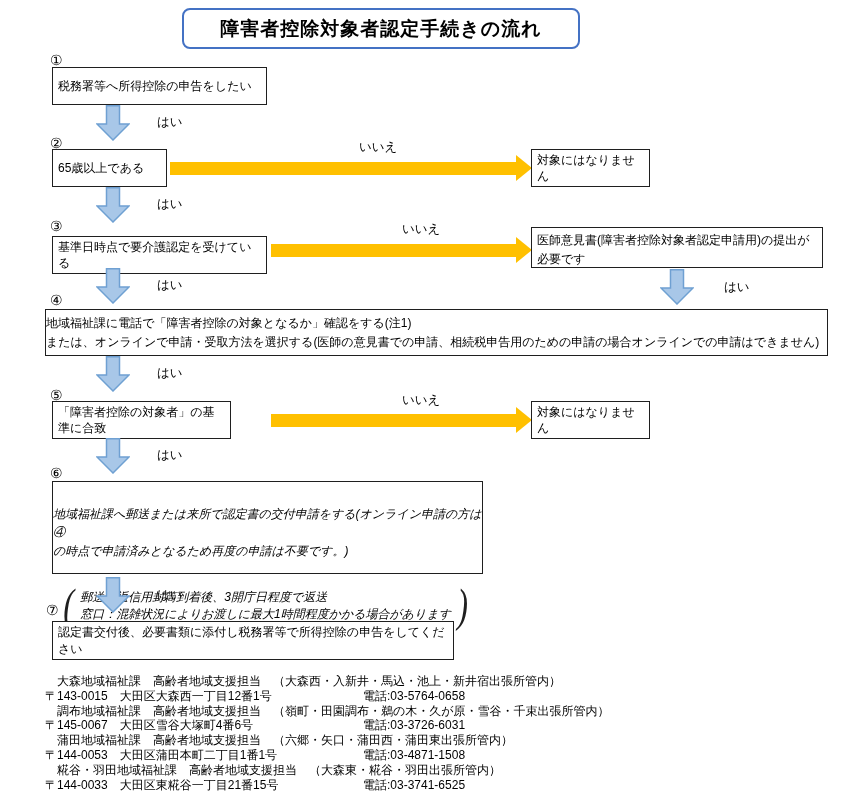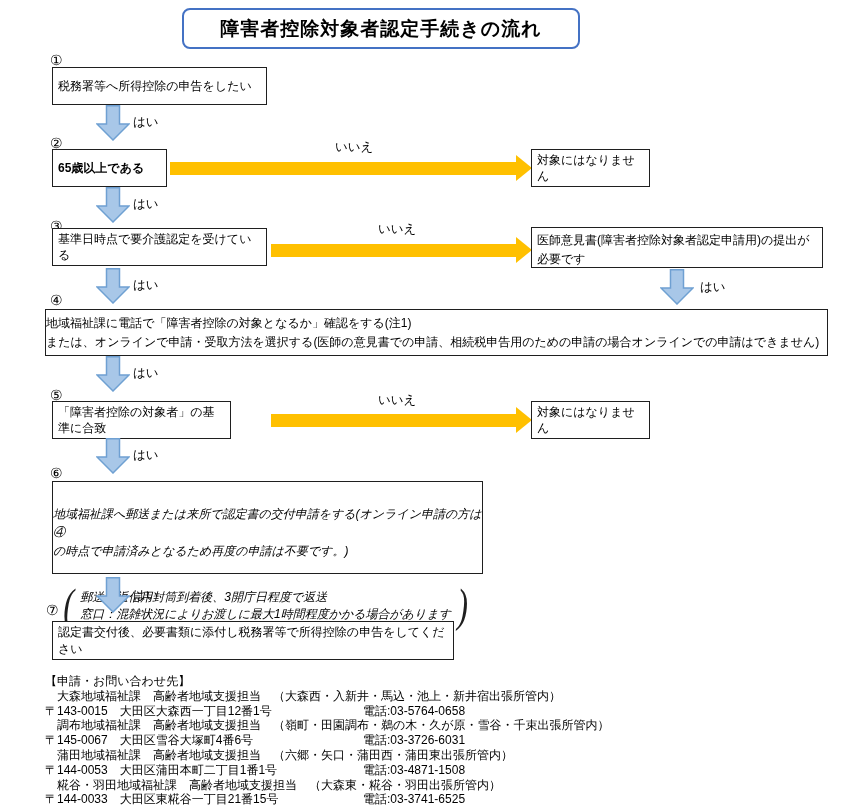--- a/index.html
+++ b/index.html
@@ -6,21 +6,21 @@
   .page{position:relative;width:850px;height:810px;background:#fff;overflow:hidden;
         font-family:"Liberation Sans",sans-serif;color:#000;}
   .titlebox{position:absolute;left:182px;top:8px;width:398px;height:41px;box-sizing:border-box;
         border:2px solid #4472C4;border-radius:8px;background:#fff;
         display:flex;align-items:center;justify-content:center;
         font-size:19px;font-weight:bold;letter-spacing:1px;}
   .num{position:absolute;font-size:14px;line-height:14px;}
   .box{position:absolute;box-sizing:border-box;border:1.5px solid #1f1f1f;background:#fff;
         font-size:12px;line-height:1.35;display:flex;align-items:center;padding:18px 5px;}
   .box.block{display:block;white-space:pre-line;line-height:1.55;padding:4px 0;}
-  .lbl{position:absolute;font-size:12.5px;line-height:13px;}
+  .lbl{position:absolute;font-size:12.5px;line-height:13px;margin-left:24px;}
   .bluearrow{position:absolute;width:34px;height:36px;}
   .ya{position:absolute;}
   .ya .shaft{position:absolute;background:#FFC000;height:13px;}
   .ya .head{position:absolute;width:0;height:0;border-top:13px solid transparent;
         border-bottom:13px solid transparent;border-left:16px solid #FFC000;}
   .bracket-row{display:flex;align-items:center;margin:2px 0 0 8px;}
   .paren{font-family:"Liberation Serif",serif;font-size:46px;line-height:50px;font-weight:400;
         color:#1f1f1f;transform:scaleX(0.7);}
   .notes{margin:0 4px;font-size:12px;line-height:17px;white-space:pre-line;}
   .contacts{position:absolute;left:45px;top:674px;font-size:12px;line-height:14.8px;white-space:nowrap;}
@@ -36,34 +36,34 @@
   <div class="titlebox">障害者控除対象者認定手続きの流れ</div>
 
   <div class="num" style="left:50px;top:53px;">①</div>
   <div class="box" style="left:52px;top:67px;width:215px;height:38px;">税務署等へ所得控除の申告をしたい</div>
   <svg class="bluearrow" style="left:96px;top:105px;" viewBox="0 0 34 36">
       <polygon points="10.5,0.75 23.5,0.75 23.5,19 33,19 17,35 1,19 10.5,19" fill="#A8C7E8" stroke="#6FA0D2" stroke-width="1.5"></polygon>
     </svg>
   <div class="lbl" style="left:133px;top:116px;">はい</div>
 
   <div class="num" style="left:50px;top:136px;">②</div>
-  <div class="box" style="left:52px;top:149px;width:115px;height:37px;font-weight:bold;">65歳以上である</div>
+  <div class="box" style="left:52px;top:149px;width:115px;height:37px;">65歳以上である</div>
   <div class="ya">
     <div class="shaft" style="left:170px;top:162px;width:346px;"></div>
     <div class="head" style="left:516px;top:155px;"></div>
   </div>
   <div class="lbl" style="left:335px;top:141px;">いいえ</div>
   <div class="box" style="left:531px;top:149px;width:119px;height:36px;">対象にはなりません</div>
   <svg class="bluearrow" style="left:96px;top:187px;" viewBox="0 0 34 36">
       <polygon points="10.5,0.75 23.5,0.75 23.5,19 33,19 17,35 1,19 10.5,19" fill="#A8C7E8" stroke="#6FA0D2" stroke-width="1.5"></polygon>
     </svg>
   <div class="lbl" style="left:133px;top:198px;">はい</div>
 
   <div class="num" style="left:50px;top:219px;">③</div>
-  <div class="box" style="left:52px;top:228px;width:215px;height:37px;">基準日時点で要介護認定を受けている</div>
+  <div class="box" style="left:52px;top:236px;width:215px;height:37px;">基準日時点で要介護認定を受けている</div>
   <div class="ya">
     <div class="shaft" style="left:271px;top:244px;width:245px;"></div>
     <div class="head" style="left:516px;top:237px;"></div>
   </div>
   <div class="lbl" style="left:378px;top:223px;">いいえ</div>
   <div class="box block" style="left:531px;top:227px;width:292px;height:41px;padding:3px 5px;">医師意見書(障害者控除対象者認定申請用)の提出が必要です</div>
   <svg class="bluearrow" style="left:96px;top:268px;" viewBox="0 0 34 36">
       <polygon points="10.5,0.75 23.5,0.75 23.5,19 33,19 17,35 1,19 10.5,19" fill="#A8C7E8" stroke="#6FA0D2" stroke-width="1.5"></polygon>
     </svg>
   <div class="lbl" style="left:133px;top:279px;">はい</div>
@@ -106,21 +106,20 @@
   </div>
   <svg class="bluearrow" style="left:96px;top:577px;" viewBox="0 0 34 36">
       <polygon points="10.5,0.75 23.5,0.75 23.5,19 33,19 17,35 1,19 10.5,19" fill="#A8C7E8" stroke="#6FA0D2" stroke-width="1.5"></polygon>
     </svg>
   <div class="lbl" style="left:133px;top:589px;">はい</div>
 
   <div class="num" style="left:46px;top:603px;">⑦</div>
   <div class="box" style="left:52px;top:621px;width:402px;height:39px;">認定書交付後、必要書類に添付し税務署等で所得控除の申告をしてください</div>
 
   <div class="contacts">
-    <div>【申請・お問い合わせ先】</div>
     <div class="c-name">大森地域福祉課　高齢者地域支援担当　（大森西・入新井・馬込・池上・新井宿出張所管内）</div>
     <div class="c-addr"><span class="c-addr-text">〒143-0015　大田区大森西一丁目12番1号</span><span>電話:03-5764-0658</span></div>
     <div class="c-name">調布地域福祉課　高齢者地域支援担当　（嶺町・田園調布・鵜の木・久が原・雪谷・千束出張所管内）</div>
     <div class="c-addr"><span class="c-addr-text">〒145-0067　大田区雪谷大塚町4番6号</span><span>電話:03-3726-6031</span></div>
     <div class="c-name">蒲田地域福祉課　高齢者地域支援担当　（六郷・矢口・蒲田西・蒲田東出張所管内）</div>
     <div class="c-addr"><span class="c-addr-text">〒144-0053　大田区蒲田本町二丁目1番1号</span><span>電話:03-4871-1508</span></div>
     <div class="c-name">糀谷・羽田地域福祉課　高齢者地域支援担当　（大森東・糀谷・羽田出張所管内）</div>
     <div class="c-addr"><span class="c-addr-text">〒144-0033　大田区東糀谷一丁目21番15号</span><span>電話:03-3741-6525</span></div>
   </div>
 

